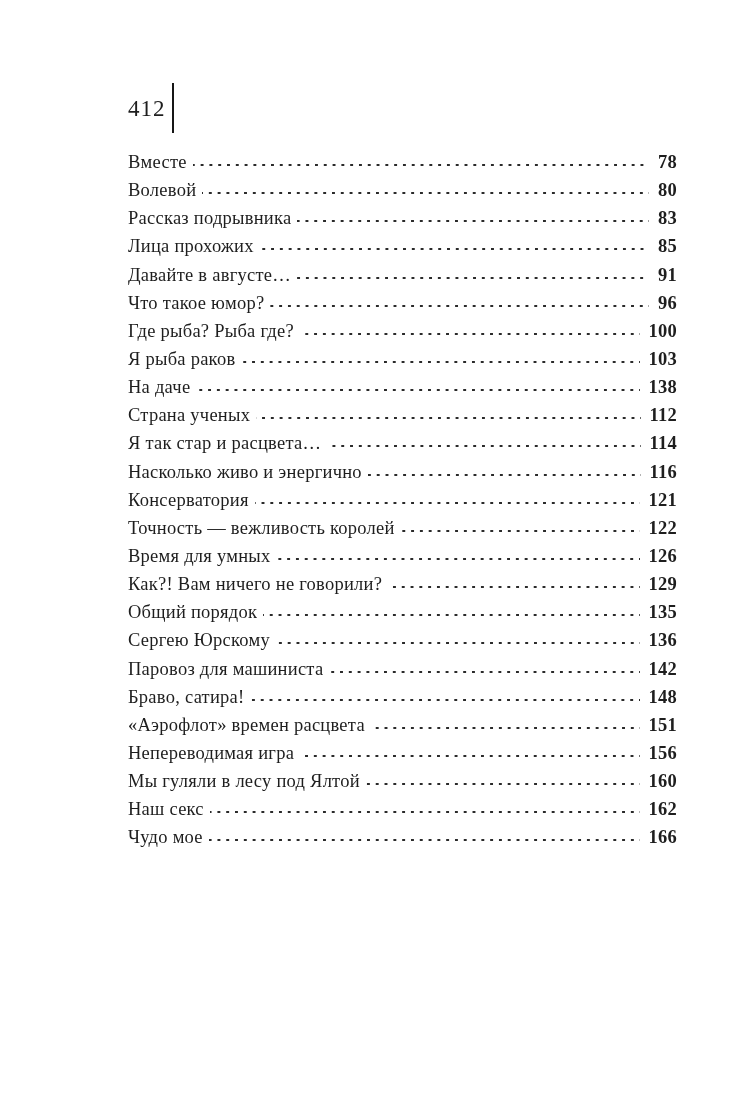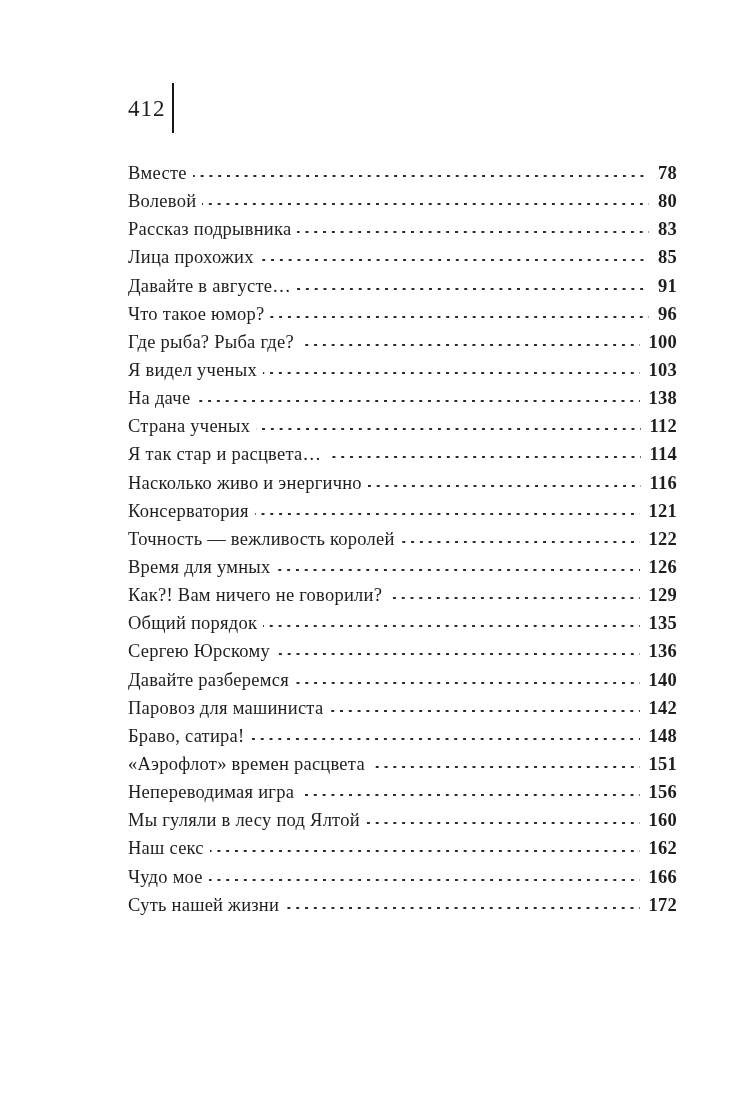--- a/index.html
+++ b/index.html
@@ -36,21 +36,20 @@
     width: 2px;
     height: 50px;
     background: #161616;
   }
   
   .toc {
     position: absolute;
     left: 128px;
     right: 89px;
     top: 152px;
-    margin-top: 11px;
   }
   .toc-row {
     display: flex;
     align-items: baseline;
     height: 28.15px;
     font-size: 18.5px;
     letter-spacing: 0.25px;
     white-space: nowrap;
   }
   .toc-title {
@@ -120,21 +119,21 @@
     <span class="toc-page">96</span>
   </div>
 
   <div class="toc-row">
     <span class="toc-title">Где рыба? Рыба где?</span>
     <span class="toc-leader"></span>
     <span class="toc-page">100</span>
   </div>
 
   <div class="toc-row">
-    <span class="toc-title">Я видел ученых</span>
+    <span class="toc-title">Я рыба раков</span>
     <span class="toc-leader"></span>
     <span class="toc-page">103</span>
   </div>
 
   <div class="toc-row">
     <span class="toc-title">На даче</span>
     <span class="toc-leader"></span>
     <span class="toc-page">138</span>
   </div>
 
@@ -186,25 +185,20 @@
     <span class="toc-leader"></span>
     <span class="toc-page">135</span>
   </div>
 
   <div class="toc-row">
     <span class="toc-title">Сергею Юрскому</span>
     <span class="toc-leader"></span>
     <span class="toc-page">136</span>
   </div>
 
-  <div class="toc-row">
-    <span class="toc-title">Давайте разберемся</span>
-    <span class="toc-leader"></span>
-    <span class="toc-page">140</span>
-  </div>
 
   <div class="toc-row">
     <span class="toc-title">Паровоз для машиниста</span>
     <span class="toc-leader"></span>
     <span class="toc-page">142</span>
   </div>
 
   <div class="toc-row">
     <span class="toc-title">Браво, сатира!</span>
     <span class="toc-leader"></span>
@@ -235,20 +229,15 @@
     <span class="toc-page">162</span>
   </div>
 
   <div class="toc-row">
     <span class="toc-title">Чудо мое</span>
     <span class="toc-leader"></span>
     <span class="toc-page">166</span>
   </div>
 
 
-  <div class="toc-row">
-    <span class="toc-title">Суть нашей жизни</span>
-    <span class="toc-leader"></span>
-    <span class="toc-page">172</span>
-  </div>
 </div>
 
 </div>
 
 </body></html>

